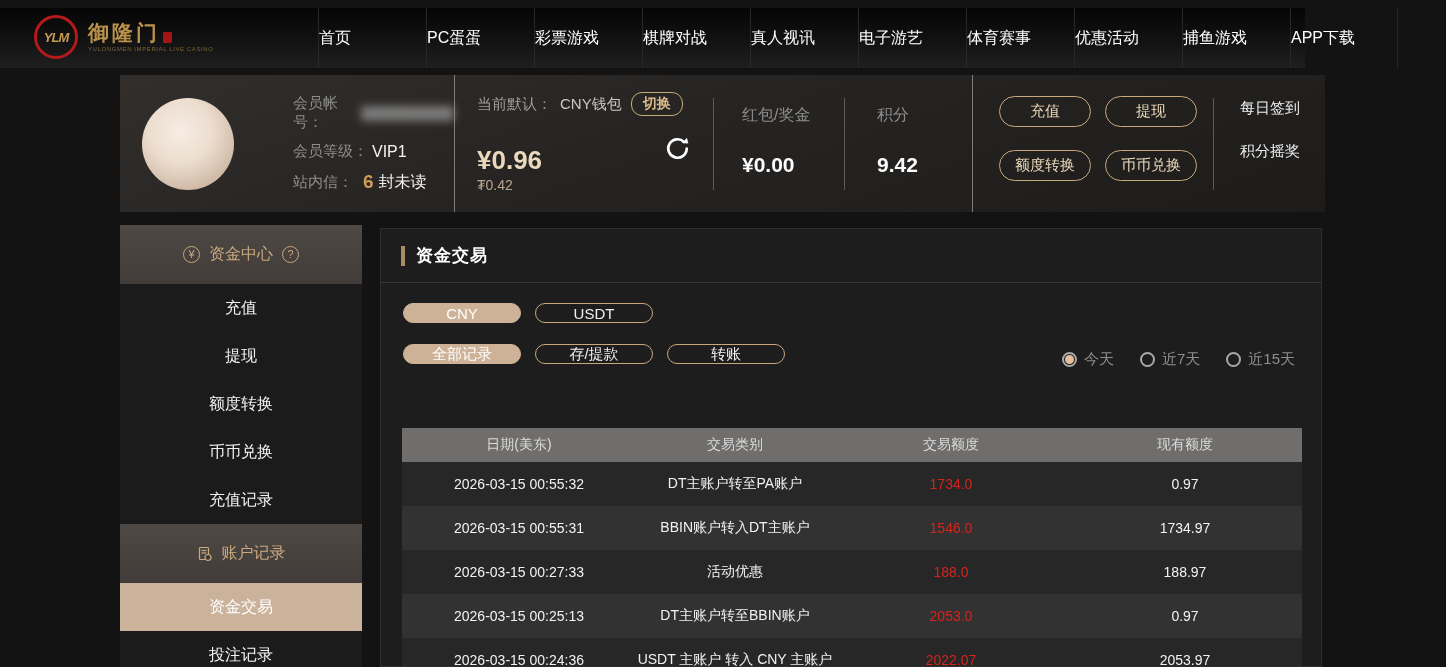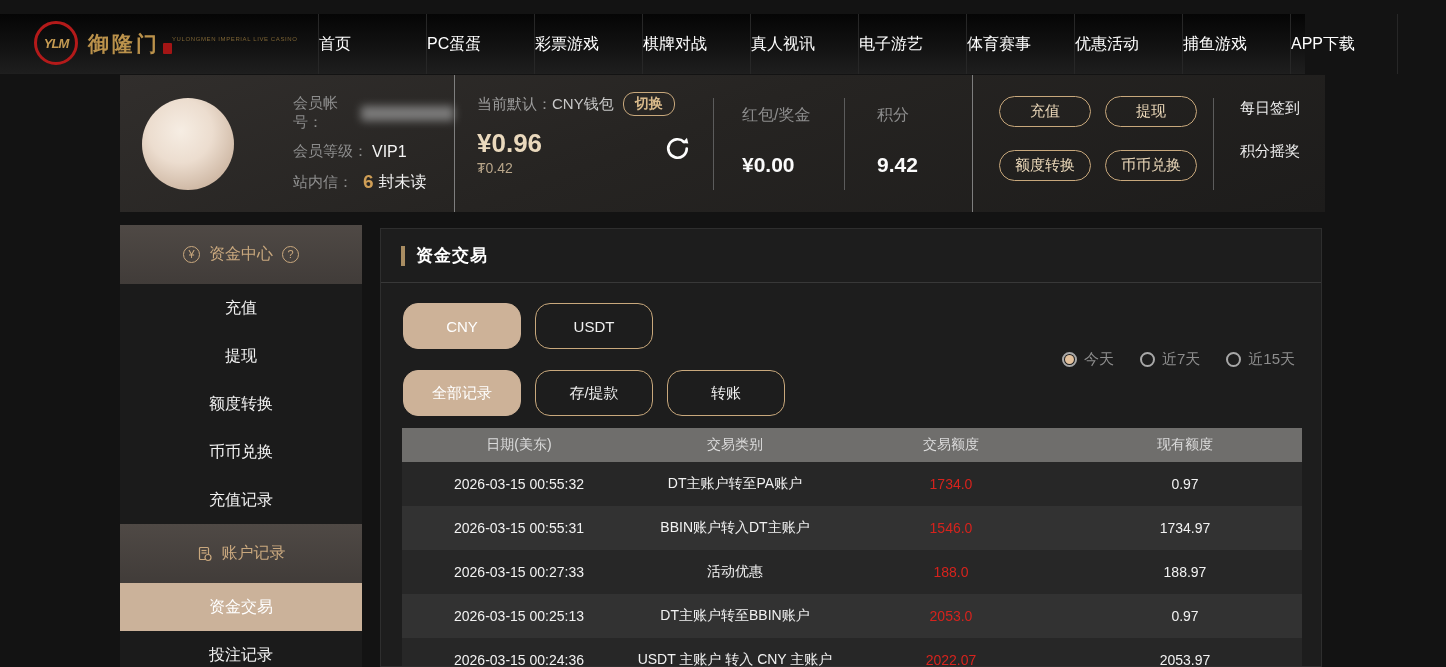--- a/index.html
+++ b/index.html
@@ -5,31 +5,31 @@
   * { margin:0; padding:0; box-sizing:border-box; }
   html,body { width:1446px; height:667px; overflow:hidden; }
   body {
     position:relative;
     background:#131313;
     font-family:"Liberation Sans","DejaVu Sans",sans-serif;
     color:#f0f0f0;
   }
   
   .topnav {
-    position:absolute; left:0; top:14px; width:1305px; height:60px;
+    position:absolute; left:0; top:8px; width:1305px; height:60px;
     background:linear-gradient(180deg,#050505 0%,#121212 55%,#1e1e1e 100%);
     border-bottom:1px solid #1f1f1f;
   }
   .logo { position:absolute; left:34px; top:7px; display:flex; align-items:center; gap:10px; }
   .logo-emblem {
     width:44px; height:44px; border:3px solid #b41a1a; border-radius:50%;
     display:flex; align-items:center; justify-content:center;
     color:#c49a52; font-weight:bold; font-style:italic; font-size:13px; letter-spacing:-1px;
   }
-  .logo-texts { display:flex; flex-direction:row; }
+  .logo-texts { display:flex; flex-direction:column; }
   .logo-name-row { display:flex; align-items:flex-end; gap:3px; }
   .logo-name { color:#bb924b; font-size:21px; font-weight:bold; letter-spacing:3px; line-height:1; }
   .logo-stamp { width:9px; height:11px; background:#a31515; border-radius:1px; }
   .logo-tagline { margin-top:3px; font-size:6px; color:#7d6434; letter-spacing:.6px; }
   .nav-list { position:absolute; left:318px; top:0; height:60px; display:flex; }
   .nav-item {
     width:108px; height:60px; display:flex; align-items:center; justify-content:flex-start;
     color:#ffffff; font-size:16px; border-left:1px solid #272727; cursor:pointer;
   }
   .nav-item:last-child { border-right:1px solid #272727; }
@@ -53,28 +53,28 @@
   .blur-box {
     display:inline-block; width:112px; height:15px; margin-left:5px;
     background:#8f8f8f; filter:blur(4px); opacity:.8; border-radius:2px;
   }
   .level-value { color:#f4f4f4; font-size:16px; margin-left:4px; }
   .inbox-count { color:#cf9e56; font-size:19px; font-weight:bold; margin:0 5px 0 10px; }
   .inbox-suffix { color:#f4f4f4; font-size:16px; }
 
   .wallet-sec { width:258px; position:relative; padding:17px 0 0 22px; }
   .wallet-row1 { font-size:15px; color:#9c9c9c; display:flex; align-items:center; }
-  .wallet-name { color:#c8c8c8; margin-left:0; }
+  .wallet-name { color:#c8c8c8; margin-left:8px; }
   .switch-btn {
     border:1px solid #c8a87c; color:#d9ba8b; background:transparent; cursor:pointer;
     border-radius:11px; font-size:14px; padding:2px 11px; margin-left:9px;
     font-family:inherit;
     font-weight:bold;
   }
-  .primary-balance { margin-top:12px; font-size:26px; font-weight:600; color:#ead9bd; }
+  .primary-balance { margin-top:29px; font-size:26px; font-weight:600; color:#ead9bd; }
   .secondary-balance { margin-top:1px; font-size:14px; color:#b9a68a; }
   .refresh-icon { position:absolute; right:22px; top:60px; width:27px; height:27px; color:#fdfdfd; cursor:pointer; }
 
   .bonus-sec { width:130px; padding:30px 0 0 28px; }
   .points-sec { width:127px; padding:30px 0 0 32px; }
   .sec-label { font-size:16px; color:#8d8d8d; }
   .sec-value { margin-top:27px; font-size:21px; font-weight:bold; color:#fbfbfb; }
 
   .actions-sec {
     width:240px; padding:21px 0 0 26px;
@@ -111,21 +111,21 @@
     background:#1d1d1d; border:1px solid #2e2e2e; overflow:hidden;
   }
   .content-header { height:54px; border-bottom:1px solid #383838; display:flex; align-items:center; padding-left:20px; }
   .accent-bar { width:4px; height:20px; background:#a98d62; }
   .content-title { margin-left:11px; color:#ffffff; font-size:17px; font-weight:bold; letter-spacing:1px; }
 
   .filter-area { padding:20px 0 0 22px; }
   .tab-row { display:flex; gap:14px; }
   .tab-row + .tab-row { margin-top:21px; }
   .pill {
-    min-width:118px; height:46px; border-radius:15px; padding:0 18px;
+    min-width:118px; height:20px; border-radius:15px; padding:0 18px;
     display:flex; align-items:center; justify-content:center;
     font-size:15px; color:#f0f0f0; border:1px solid #c8a87c;
     background:transparent; cursor:pointer; font-family:inherit;
   }
   .pill.active { background:#cdb298; border-color:#cdb298; color:#ffffff; }
 
   .date-filters { position:absolute; right:26px; top:121px; display:flex; gap:26px; }
   .radio-wrap { display:flex; align-items:center; gap:7px; color:#8d8d8d; font-size:15px; cursor:pointer; }
   .radio-circle { width:15px; height:15px; border:2px solid #a8a8a8; border-radius:50%; position:relative; }
   .radio-wrap.active .radio-circle::after {

